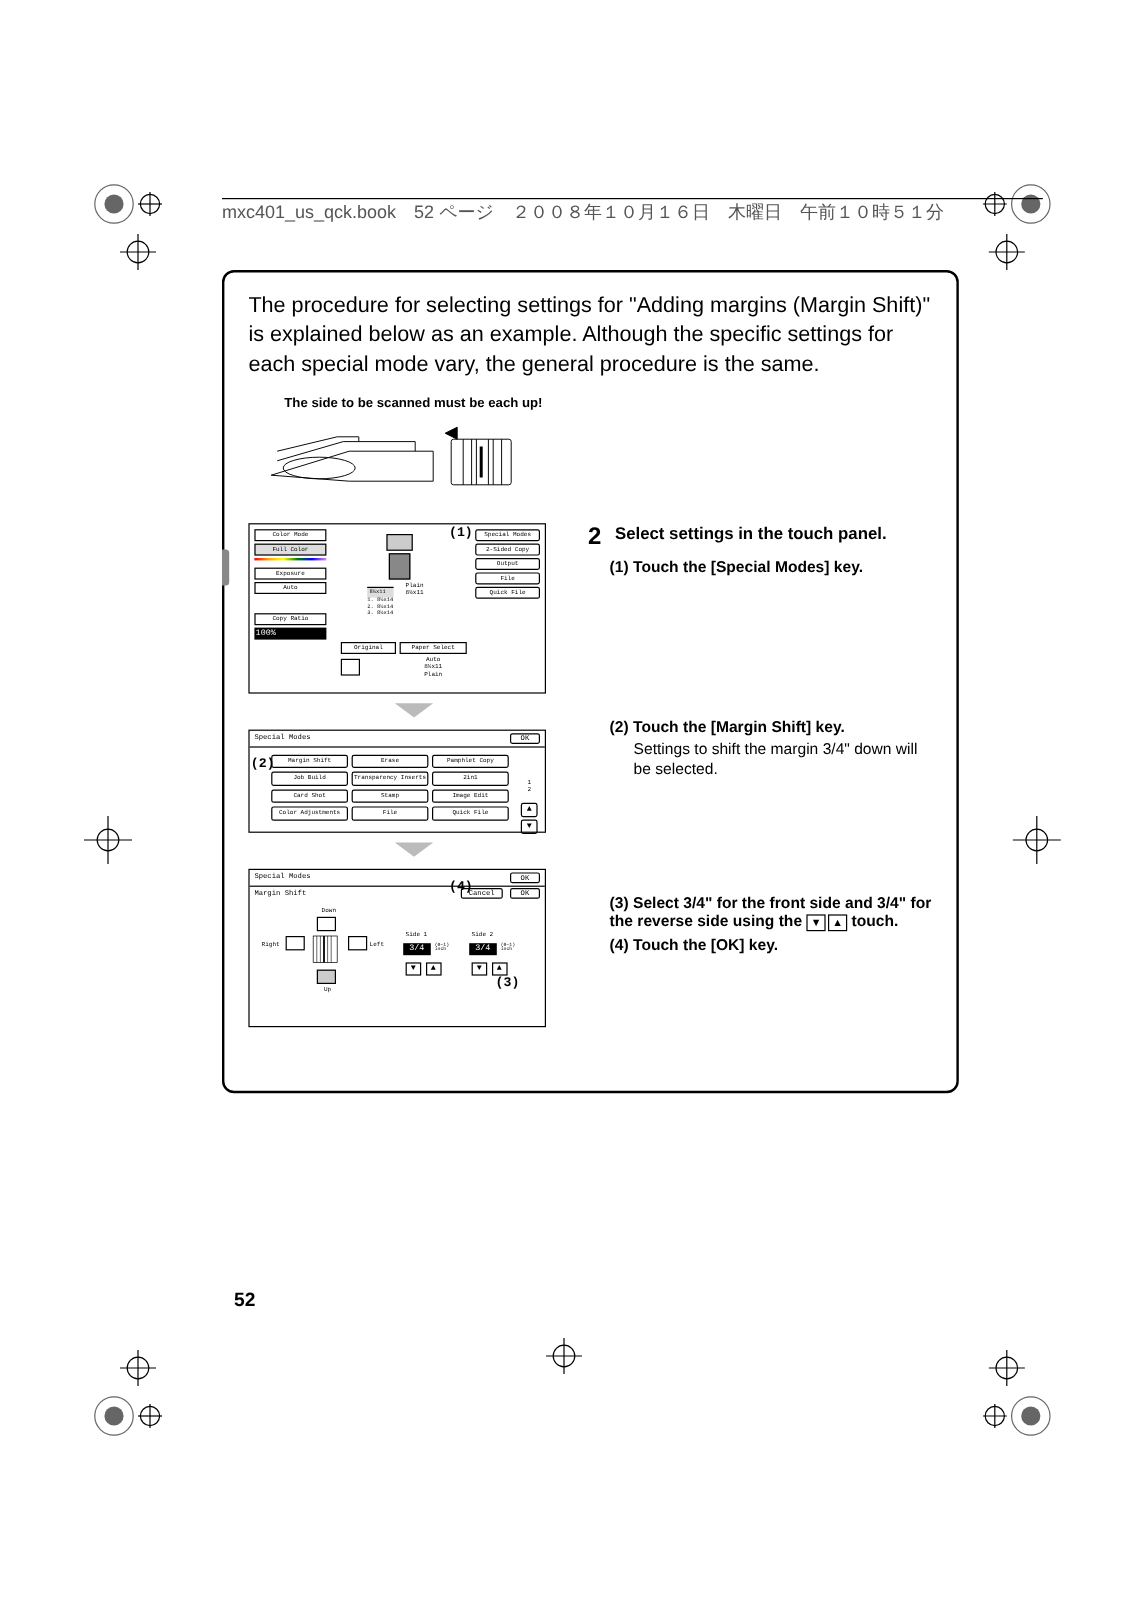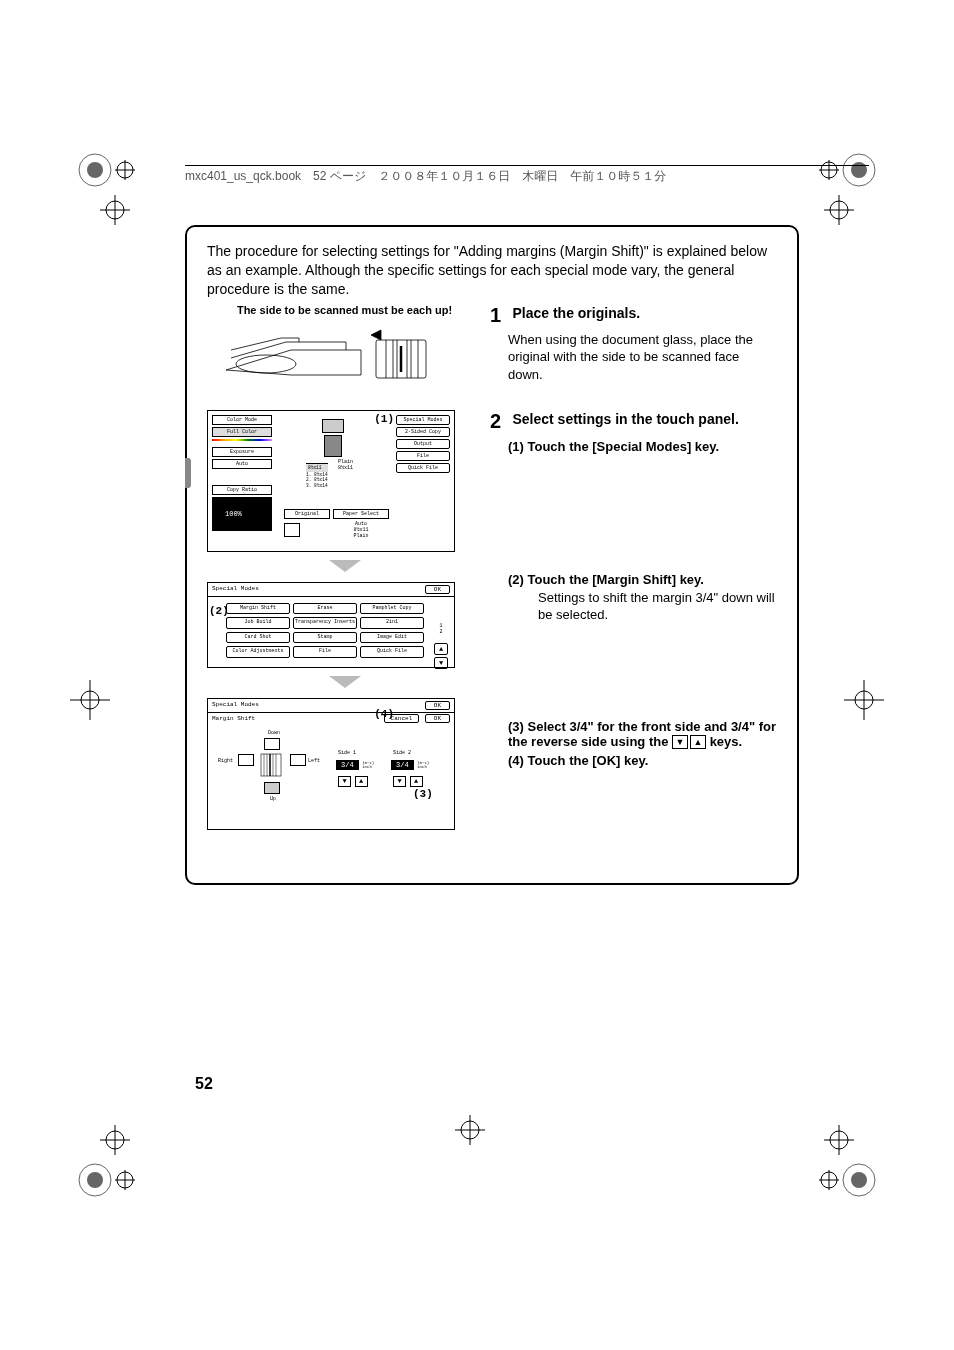--- a/index.html
+++ b/index.html
@@ -1,48 +1,48 @@
 <!DOCTYPE html>
 <html><head>
 <meta charset="utf-8">
 <style>
 body { margin: 0; padding: 0; font-family: Arial, sans-serif; background: #fff; width: 954px; }
 .page { position: relative; width: 954px; height: 1350px; }
 
-.header-line { position: absolute; top: 165px; left: 185px; right: 85px; border-top: 1px solid #000; font-size: 12px; color: #555; padding-top: 2px; }
+.header-line { position: absolute; top: 165px; left: 185px; right: 85px; border-top: 1px solid #000; font-size: 15px; color: #555; padding-top: 2px; }
 
 .content { position: absolute; top: 225px; left: 185px; width: 570px; border: 2px solid #000; border-radius: 10px; padding: 15px 20px 30px 20px; }
 .title { font-size: 30px; font-weight: bold; text-align: center; margin: 3px 0 12px 0; letter-spacing: 0.5px; }
-.intro { font-size: 14px; line-height: 1.35; margin-bottom: 5px; }
+.intro { font-size: 18px; line-height: 1.35; margin-bottom: 15px; }
 
 .step { display: flex; margin-bottom: 15px; }
 .step-left { width: 275px; flex-shrink: 0; }
 .step-right { flex: 1; padding-left: 8px; }
 .step-num { font-size: 20px; font-weight: bold; display: inline-block; width: 18px; vertical-align: top; }
 .step-head { font-size: 14px; font-weight: bold; display: inline; }
 .step-body { font-size: 13px; line-height: 1.35; margin-top: 4px; margin-left: 18px; }
 .sub-step { font-size: 13px; margin-left: 18px; margin-top: 3px;}
 .sub-step .sn { font-weight: bold; }
-.sub-desc { font-size: 13px; margin-left: 48px; line-height: 1.35; margin-top: 2px;}
+.sub-desc { font-size: 13px; margin-left: 38px; line-height: 1.35; margin-top: 2px;}
 
 .caption { font-size: 11px; font-weight: bold; text-align: center; margin-bottom: 4px; }
 
 
 .machine { width: 248px; height: 72px; margin: 0 auto; position: relative; }
 
 
 .screen { width: 246px; border: 1px solid #000; font-family: "Courier New", monospace; font-size: 6px; position: relative; background: #fff; margin-bottom: 8px; }
 .screen-inner { padding: 4px; position: relative; }
 
 .downarrow { width: 0; height: 0; border-left: 16px solid transparent; border-right: 16px solid transparent; border-top: 12px solid #bbb; margin: 4px auto 10px auto; }
 
 
 .s1-leftcol { display: inline-block; vertical-align: top; width: 60px; }
 .s1-box { border: 1px solid #000; font-size: 5px; text-align: center; padding: 1px 2px; margin-bottom: 2px; background: #fff; }
-.s1-black { background: #000; color: #fff; font-size: 7px; padding: 13px; }
+.s1-black { background: #000; color: #fff; font-size: 7px; padding: 1px; }
 .s1-rightcol { position: absolute; right: 4px; top: 4px; width: 54px; }
 .s1-rightbtn { border: 1px solid #000; font-size: 5px; text-align: center; padding: 1px 1px; margin-bottom: 2px; border-radius: 2px; }
 .callout { position: absolute; font-size: 11px; font-weight: bold; }
 
 
 .s2-top { display: flex; justify-content: space-between; border-bottom: 1px solid #000; padding: 2px 4px; font-size: 6px; }
 .s2-grid { padding: 6px 4px; }
 .s2-row { display: flex; gap: 3px; margin-bottom: 3px; }
 .s2-btn { border: 1px solid #000; border-radius: 2px; font-size: 5px; text-align: center; padding: 2px 1px; flex: 1; line-height: 1.1; }
 .s2-side { position: absolute; right: 6px; top: 26px; width: 14px; }
@@ -149,25 +149,20 @@
               <line x1="176" y1="20" x2="176" y2="58"></line>
               <line x1="180" y1="26" x2="180" y2="52" stroke-width="2.5"></line>
               <line x1="186" y1="20" x2="186" y2="58"></line>
               <line x1="190" y1="20" x2="190" y2="58"></line>
               <line x1="197" y1="20" x2="197" y2="58"></line>
               <path d="M 150 15 L 160 10 L 160 20 Z" fill="#000"></path>
             </g>
           </svg>
         </div>
       </div>
-      <div class="step-right">
-        <span class="step-num">1</span>
-        <span class="step-head">Place the originals.</span>
-        <div class="step-body">When using the document glass, place the original with the side to be scanned face down.</div>
-      </div>
     </div>
 
     <div class="step" style="margin-top:18px">
       <div class="step-left">
         <div class="screen" style="height:140px">
           <div class="screen-inner">
             <div class="s1-leftcol">
               <div class="s1-box">Color Mode</div>
               <div class="s1-box" style="background:#ddd">Full Color</div>
               <div style="height:2px;background:linear-gradient(90deg,red,orange,yellow,green,blue,violet);margin-bottom:6px"></div>
@@ -319,21 +314,21 @@
         <div class="sub-step" style="margin-top:6px"><span class="sn">(1)</span> <b>Touch the [Special Modes] key.</b></div>
 
         <div style="height:115px"></div>
         <div class="sub-step"><span class="sn">(2)</span> <b>Touch the [Margin Shift] key.</b></div>
         <div class="sub-desc">Settings to shift the margin 3/4" down will be selected.</div>
 
         <div style="height:92px"></div>
         <div class="sub-step"><span class="sn">(3)</span> <b><span>Select 3/4" for the front side and 3/4" for the reverse side using the </span><span class="updown-icon">
                 <span class="updown-box">▼</span>
                 <span class="updown-box">▲</span>
-              </span><span> keys.</span></b></div>
+              </span><span> touch.</span></b></div>
         <div class="sub-step" style="margin-top:4px"><span class="sn">(4)</span> <b>Touch the [OK] key.</b></div>
       </div>
     </div>
 
   </div>
   <div class="tab-edge"></div>
   <div style="position:absolute;top:1075px;left:195px;font-size:16px;font-weight:bold">52</div>
 </div>
 
 </body></html>

